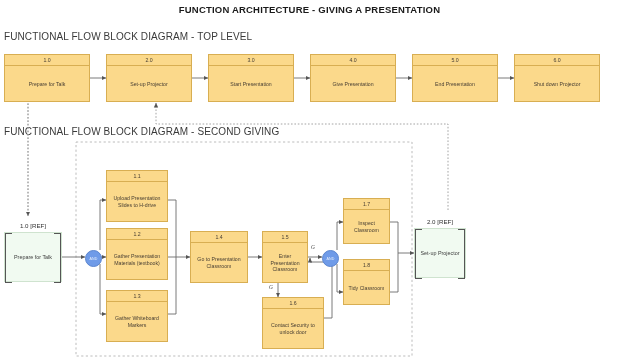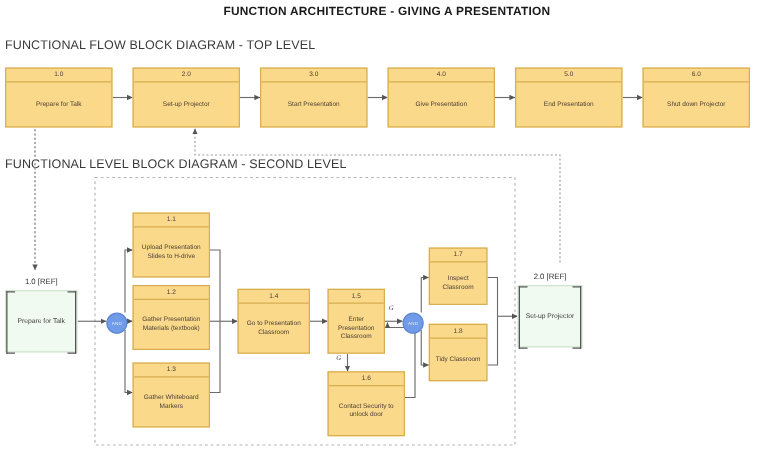--- a/index.html
+++ b/index.html
@@ -71,21 +71,21 @@
 </style>
 </head>
 <body>
 
 <div id="canvas">
 
   <div class="main-title">FUNCTION ARCHITECTURE - GIVING A PRESENTATION</div>
 
   <div class="section-title" style="left:4px;top:31px;">FUNCTIONAL FLOW BLOCK DIAGRAM - TOP LEVEL</div>
 
-  <div class="section-title" style="left:4px;top:126px;">FUNCTIONAL LEVEL BLOCK DIAGRAM - SECOND LEVEL</div>
+  <div class="section-title" style="left:4px;top:126px;">FUNCTIONAL FLOW BLOCK DIAGRAM - SECOND GIVING</div>
 
   <svg class="layer">
     <defs>
       <marker id="ah" markerWidth="6" markerHeight="6" refX="5" refY="3" orient="auto">
         <path d="M0,0.6 L5.2,3 L0,5.4 z" fill="#555"></path>
       </marker>
       <marker id="ahd" markerWidth="6" markerHeight="6" refX="5" refY="3" orient="auto">
         <path d="M0,0.6 L5.2,3 L0,5.4 z" fill="#555"></path>
       </marker>
     </defs>

